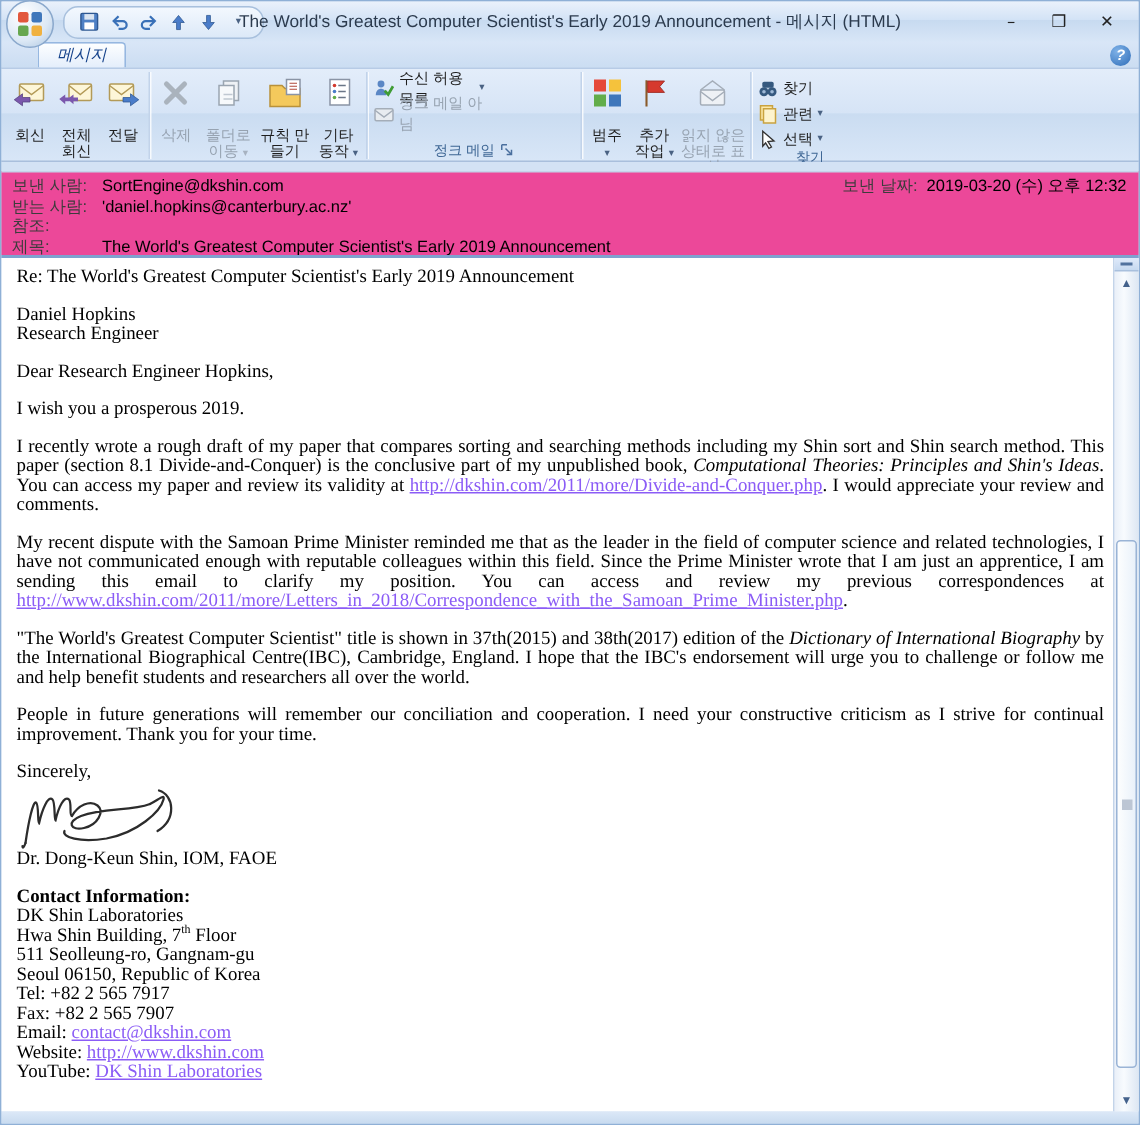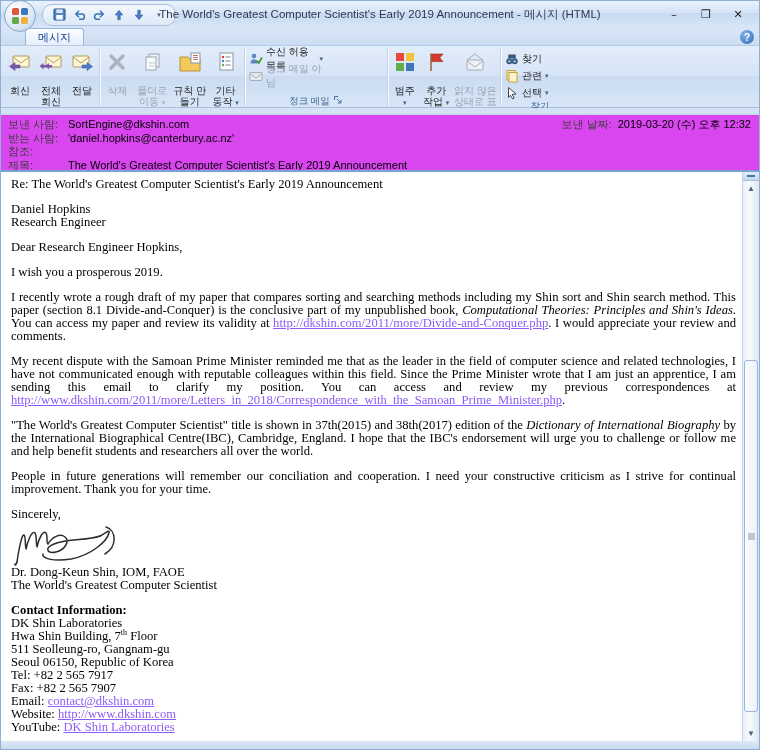--- a/index.html
+++ b/index.html
@@ -13,21 +13,21 @@
   .orbgrid span{border-radius:1.5px;}
   .ob1{background:#e2573c;} .ob2{background:#3f77bb;} .ob3{background:#67a74f;} .ob4{background:#f0b13f;}
   .qat{display:flex;align-items:center;gap:4px;margin-left:6px;padding:1px 8px;background:linear-gradient(#f3f8fe,#dcE9f8);border:1px solid #a8c0dd;border-radius:10px;height:18px;}
   .qat .qbtn{width:16px;height:16px;display:flex;align-items:center;justify-content:center;}
   .qat svg{display:block;}
   .title{position:absolute;left:0;right:0;text-align:center;font-size:11.5px;color:#2b3a4d;pointer-events:none;}
   .winctl{margin-left:auto;display:flex;align-items:center;gap:10px;padding-right:10px;z-index:2;}
   .winctl .wbtn{width:22px;height:16px;display:flex;align-items:center;justify-content:center;font-size:11px;color:#222;font-family:"DejaVu Sans",sans-serif;}
 
   
-  .tabrow{height:17px;flex:0 0 17px;background:linear-gradient(#d9e6f7,#cbddf2);display:flex;align-items:flex-end;position:relative;border-bottom:1px solid #b7cbe6;}
+  .tabrow{height:17px;flex:0 0 17px;background:linear-gradient(#d9e6f7,#cbddf2);display:flex;align-items:flex-end;position:relative;border-bottom:1px solid #b7cbe6;font-style:italic;}
   .tab{margin-left:24px;padding:1px 12px 1px 12px;font-size:11px;color:#15428b;background:linear-gradient(#fdfeff,#e4eefb);border:1px solid #96b7e0;border-bottom:none;border-radius:3px 3px 0 0;height:14px;line-height:14px;}
   .helpbtn{position:absolute;right:5px;bottom:1px;width:14px;height:14px;border-radius:50%;background:radial-gradient(circle at 35% 30%,#7fb2e8,#2f6db8);color:#fff;font-size:10px;font-weight:bold;display:flex;align-items:center;justify-content:center;}
 
   
   .ribbon{height:58px;flex:0 0 58px;background:linear-gradient(#e3edfa,#d6e4f6 48%,#cadcf1 49%,#d8e6f7);display:flex;align-items:stretch;padding:2px 0 1px 2px;border-bottom:1px solid #a9bfdc;}
   .rgroup{display:flex;flex-direction:column;border-right:1px solid #c2d3ea;box-shadow:1px 0 0 rgba(255,255,255,.8);padding:1px 2px 0 2px;}
   .rbtns{flex:1;display:flex;align-items:stretch;gap:1px;}
   .glabel{height:12px;line-height:11px;text-align:center;font-size:9.5px;color:#3f6795;display:flex;align-items:center;justify-content:center;gap:3px;}
   .btn-big{display:flex;flex-direction:column;align-items:center;justify-content:flex-start;padding:2px 1px 0 1px;border-radius:3px;text-align:center;}
   .btn-big .blabel{font-size:10px;line-height:10.5px;color:#1e1e1e;margin-top:13px;}
@@ -35,21 +35,21 @@
   .smallcol{display:flex;flex-direction:column;justify-content:flex-start;gap:2px;padding-top:2px;}
   .btn-small{display:flex;align-items:center;gap:3px;font-size:10px;color:#1e1e1e;padding:0 2px;height:15px;border-radius:2px;}
   .btn-small.disabled{color:#97a3b1;}
   .dd{font-size:7px;color:#4a6283;line-height:7px;}
   .disabled .dd{color:#a7b2c0;}
   .ricon{display:flex;align-items:center;justify-content:center;}
   .launcher{width:10px;height:10px;}
 
   
   .gapstrip{height:6px;flex:0 0 6px;background:#d3e2f4;}
-  .headerpanel{height:56px;flex:0 0 56px;background:#d946ef;border-top:1px solid #c4d4ea;padding-top:3px;box-sizing:border-box;}
+  .headerpanel{height:56px;flex:0 0 56px;background:#ec4899;border-top:1px solid #c4d4ea;padding-top:3px;box-sizing:border-box;}
   .hrow{display:flex;font-size:11px;line-height:13.5px;}
   .hlabel{width:60px;flex:0 0 60px;color:#3c3c3c;padding-left:7px;}
   .hval{color:#000;}
   .hspacer{flex:1;}
   .hsentlabel{color:#3c3c3c;margin-right:6px;}
   .hsentval{color:#000;padding-right:8px;}
   .hrule{height:2px;flex:0 0 2px;background:#7ea2cf;}
 
   
   .bodyarea{flex:1;display:flex;background:#fff;min-height:0;}
@@ -391,21 +391,20 @@
   <svg width="108" height="44" viewBox="0 0 108 44">
     <g fill="none" stroke="#2c2c2c" stroke-width="1.5" stroke-linecap="round">
       <path d="M4 40 C6 26 9 12 11 13 C13 14 12 27 13 27 C15 18 19 8 22 11 C24 13 23 25 24 25 C26 16 30 8 33 11 C35 13 33 22 35 22 C39 15 47 11 52 15 C57 19 52 28 43 30 C34 32 31 26 41 22 C56 16 74 19 87 14"></path>
       <path d="M87 14 C93 11 97 7 96 11 C94 19 79 33 58 37 C40 40 28 36 30 32"></path>
       <path d="M93 5 C103 8 105 24 92 32"></path>
       <path d="M4 40 C3 43 2 44 2 42"></path>
     </g>
   </svg>
 </div>
         <div class="msg-line">Dr. Dong-Keun Shin, IOM, FAOE</div>
-        <div class="msg-line">The World's Greatest Computer Scientist</div>
         <div class="gap"></div>
         <div class="msg-line"><b>Contact Information:</b></div>
         <div class="msg-line">DK Shin Laboratories</div>
         <div class="msg-line">Hwa Shin Building, 7<sup>th</sup> Floor</div>
         <div class="msg-line">511 Seolleung-ro, Gangnam-gu</div>
         <div class="msg-line">Seoul 06150, Republic of Korea</div>
         <div class="msg-line">Tel: +82 2 565 7917</div>
         <div class="msg-line">Fax: +82 2 565 7907</div>
         <div class="msg-line">Email: <a href="#">contact@dkshin.com</a></div>
         <div class="msg-line">Website: <a href="#">http://www.dkshin.com</a></div>

